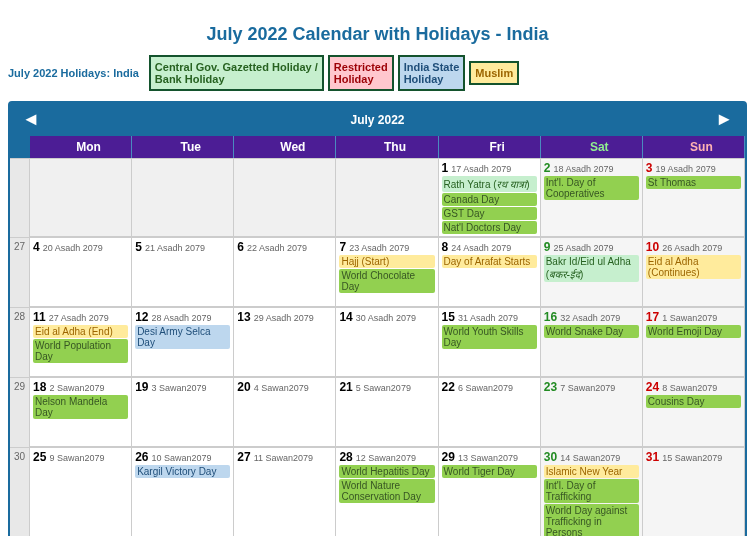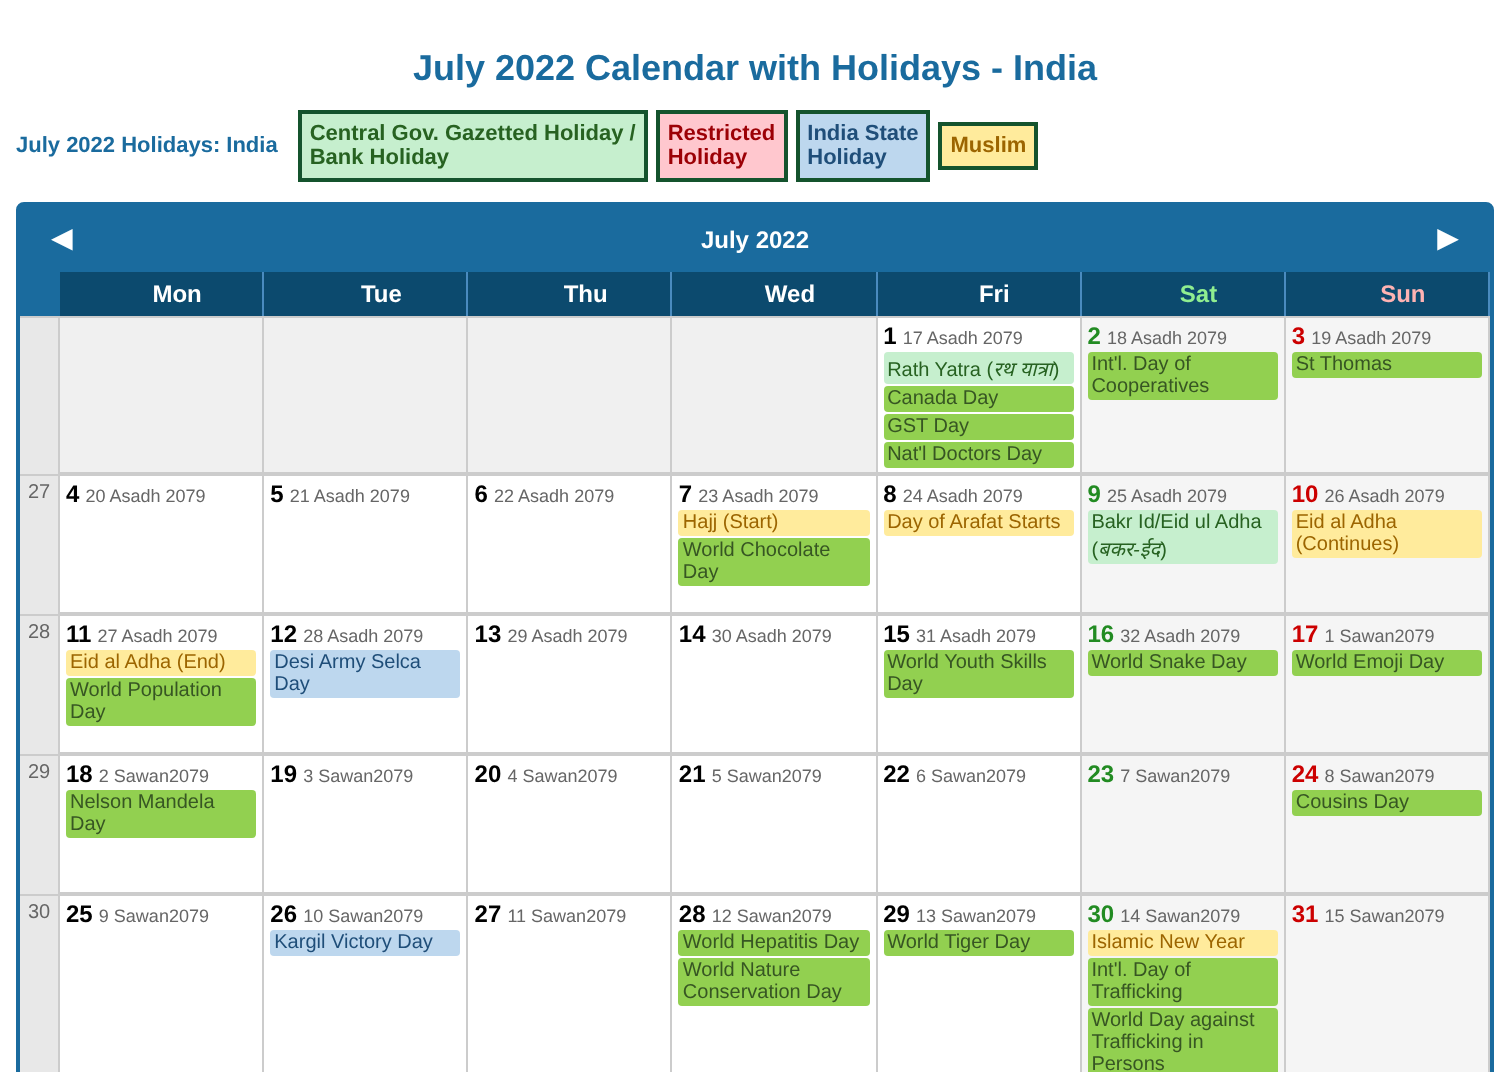--- a/index.html
+++ b/index.html
@@ -63,21 +63,21 @@
     
     .nav-arrow {
       font-size: 18px;
       cursor: pointer;
       color: white;
     }
     
     .day-headers {
       display: grid;
       grid-template-columns: 20px repeat(7, 1fr);
-      background: #0c4a6e;
+      background: #4c1d95;
       gap: 16px;
     }
     
     .day-header {
       text-align: center;
       color: white;
       font-weight: bold;
       padding: 4px 2px;
       font-size: 12px;
       border-right: 1px solid #4a8bbf;
@@ -177,22 +177,22 @@
   <div class="cal-header">
     <span class="nav-arrow">◄</span>
     <span class="cal-header-title">July 2022</span>
     <span class="nav-arrow">►</span>
   </div>
 
   <div class="day-headers">
     <div class="week-num-header"></div>
     <div class="day-header">Mon</div>
     <div class="day-header">Tue</div>
+    <div class="day-header">Wed</div>
     <div class="day-header">Thu</div>
-    <div class="day-header">Wed</div>
     <div class="day-header">Fri</div>
     <div class="day-header sat">Sat</div>
     <div class="day-header sun">Sun</div>
   </div>
 
   <div class="cal-body">
 
     <div class="week-num"></div>
     <div class="cal-cell empty"></div>
     <div class="cal-cell empty"></div>

